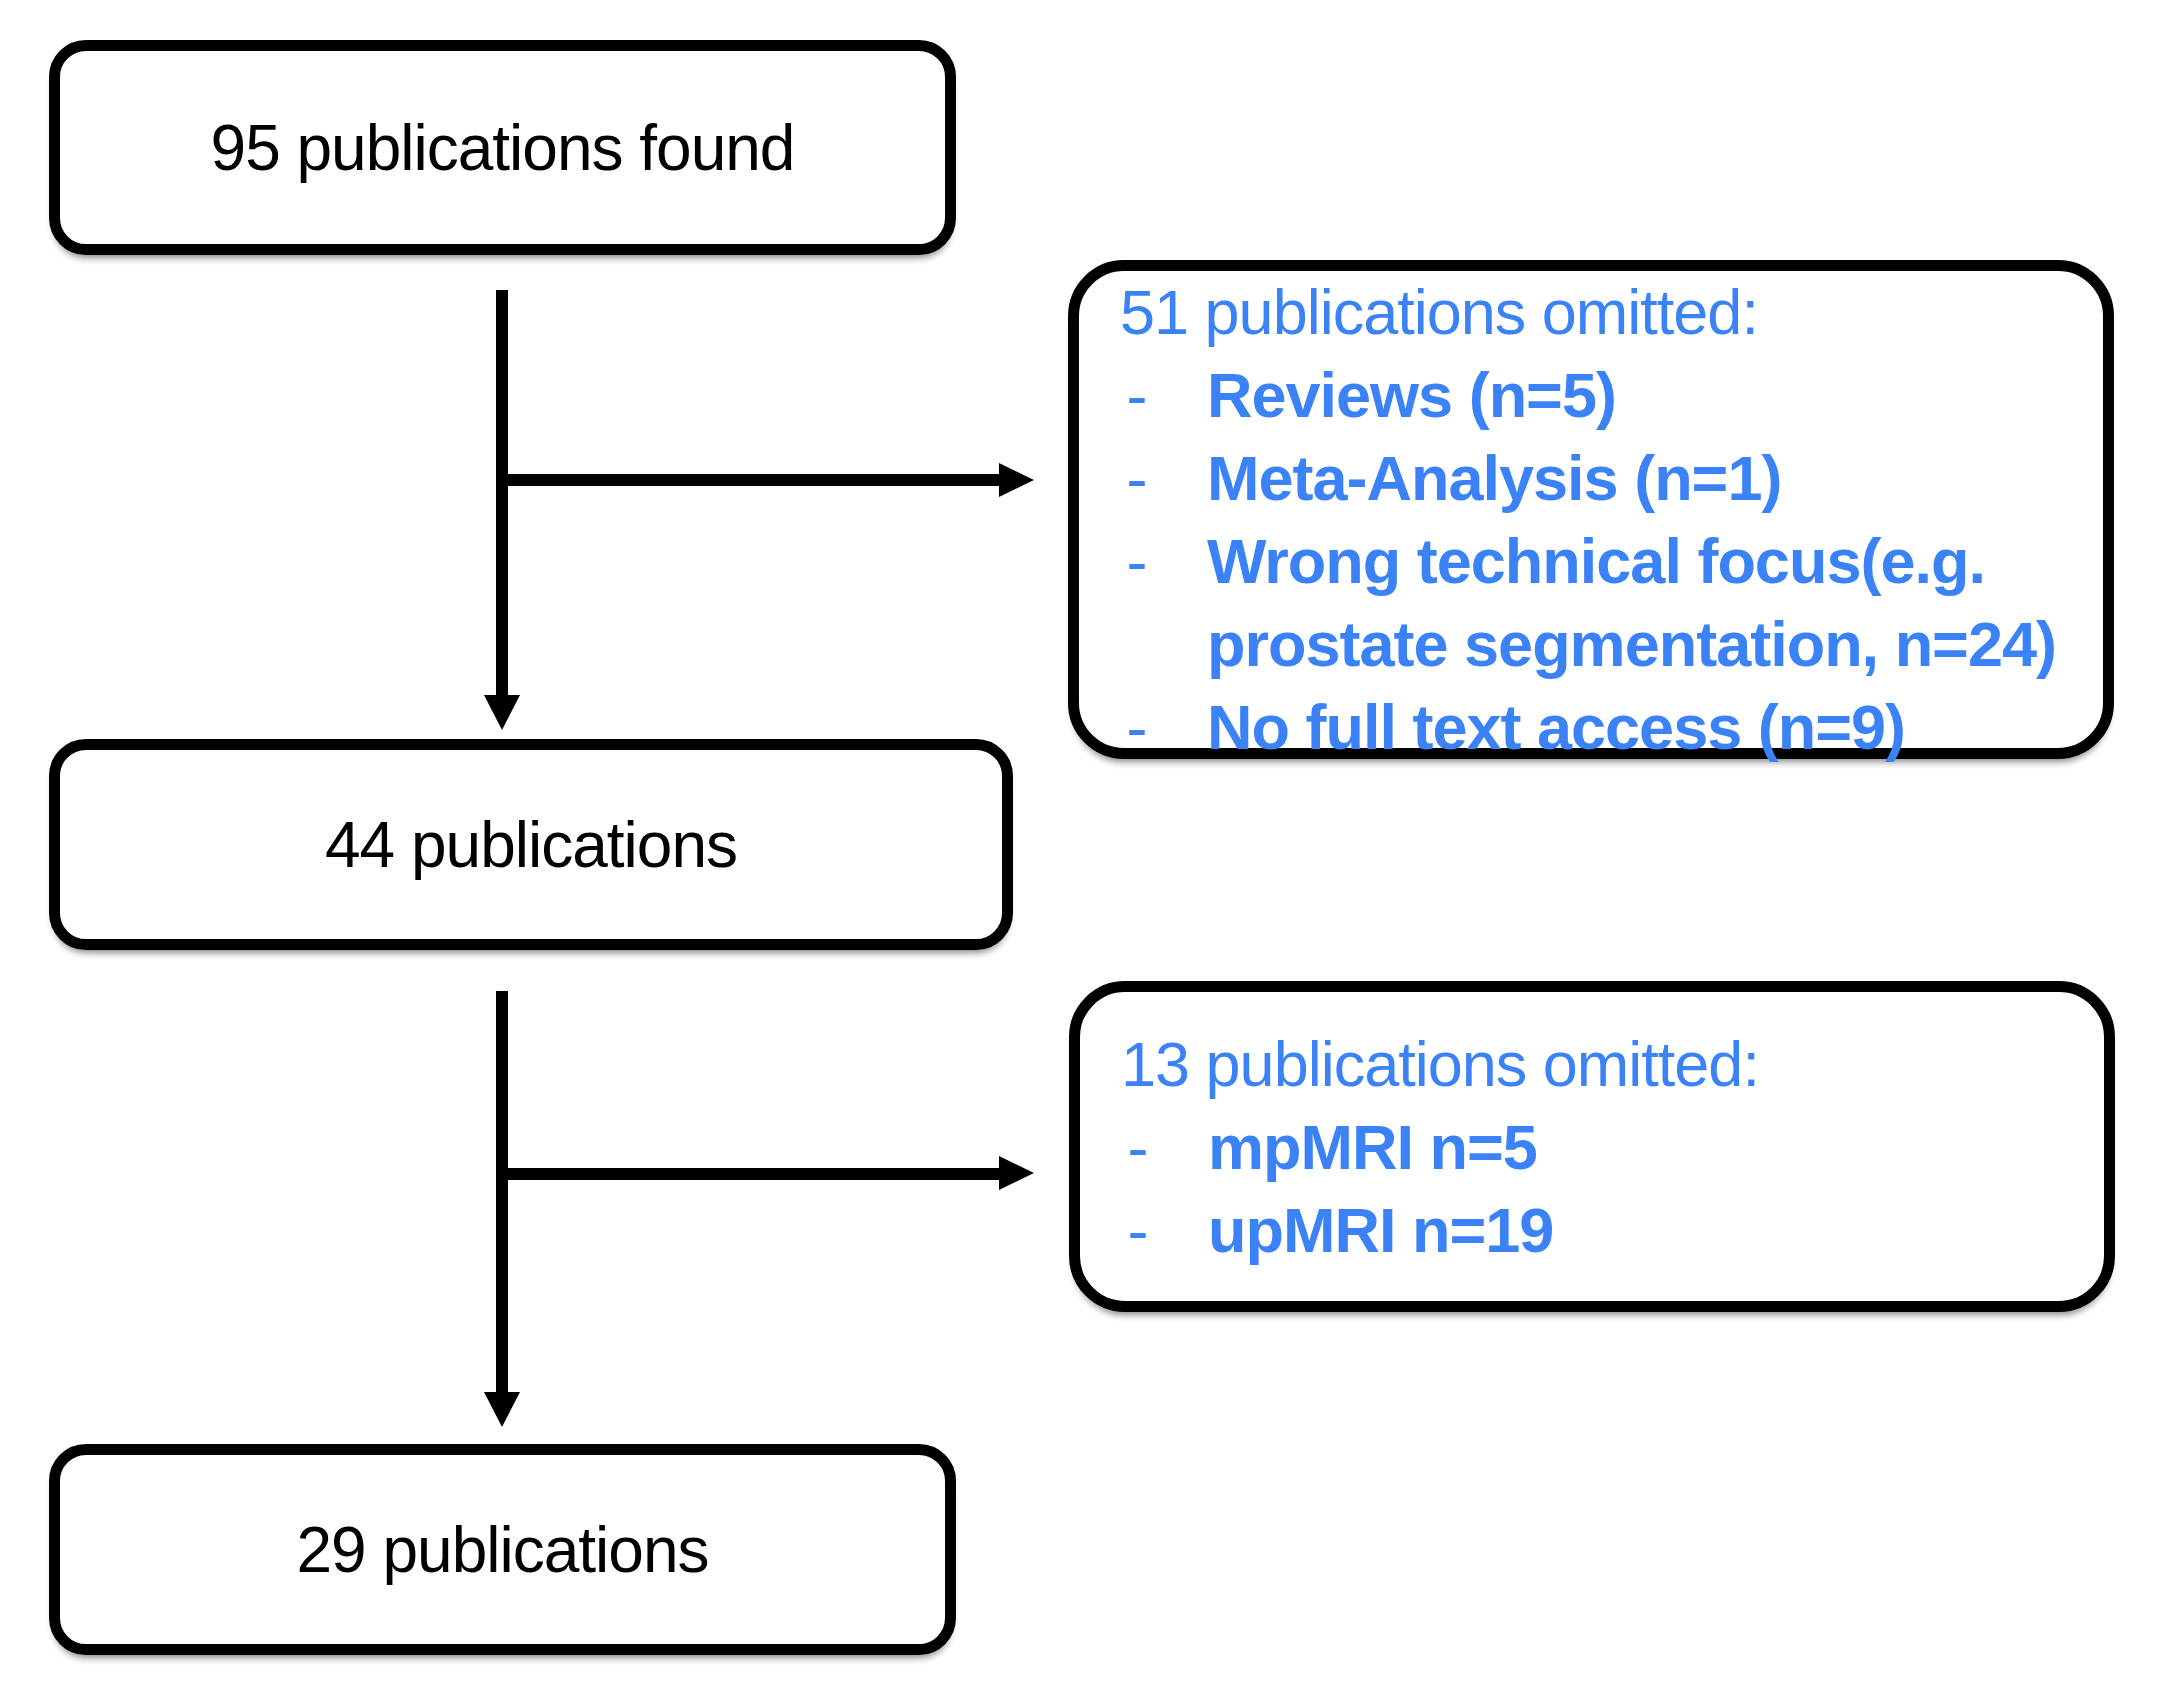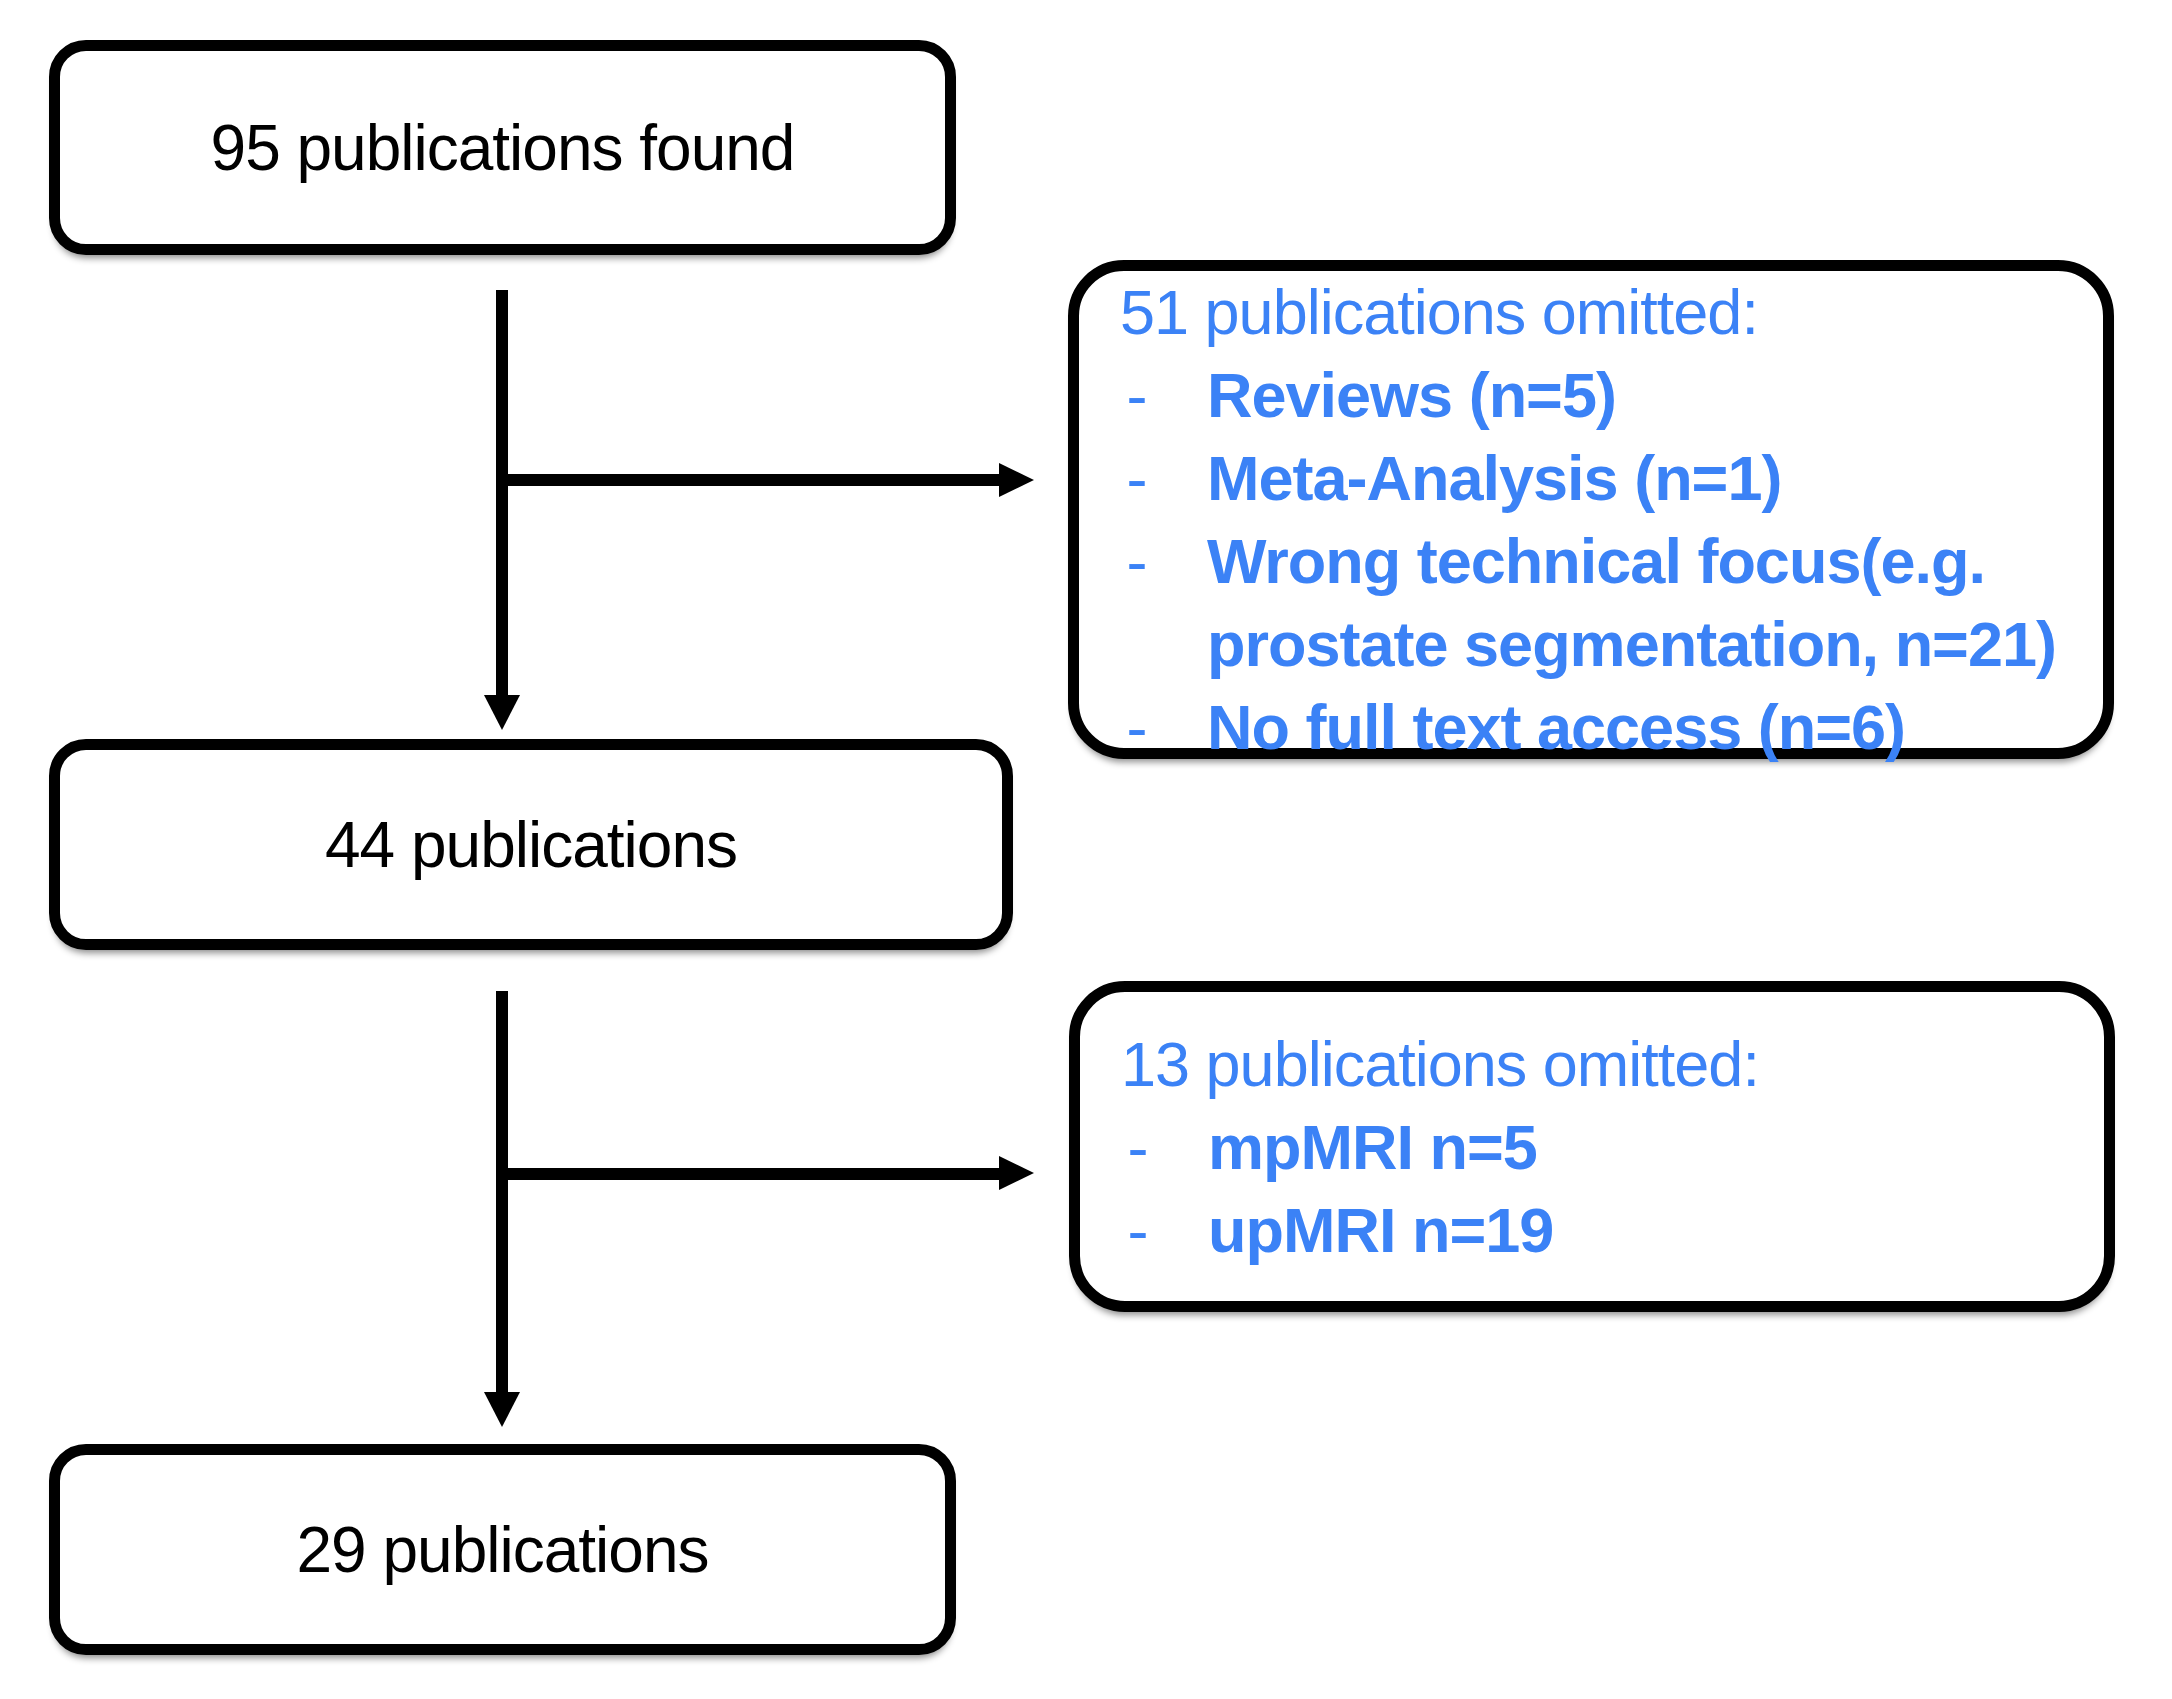--- a/index.html
+++ b/index.html
@@ -102,25 +102,25 @@
       <div class="bullet-row">
         <span class="bullet-marker">-</span>
         <span class="bullet-text">Reviews (n=5)</span>
       </div>
       <div class="bullet-row">
         <span class="bullet-marker">-</span>
         <span class="bullet-text">Meta-Analysis (n=1)</span>
       </div>
       <div class="bullet-row">
         <span class="bullet-marker">-</span>
-        <span class="bullet-text">Wrong technical focus(e.g. prostate segmentation, n=21)</span>
+        <span class="bullet-text">Wrong technical focus(e.g. prostate segmentation, n=24)</span>
       </div>
       <div class="bullet-row">
         <span class="bullet-marker">-</span>
-        <span class="bullet-text">No full text access (n=6)</span>
+        <span class="bullet-text">No full text access (n=9)</span>
       </div>
     </div>
   </div>
 
   <div class="node center-box" style="left:49px; top:739px; width:964px; height:211px;">
     <span>44 publications</span>
   </div>
 
   <div class="stem" style="left:496px; top:991px; width:11.6px; height:402px;"></div>
   <div class="head-down" style="left:484px; top:1392px;"></div>

